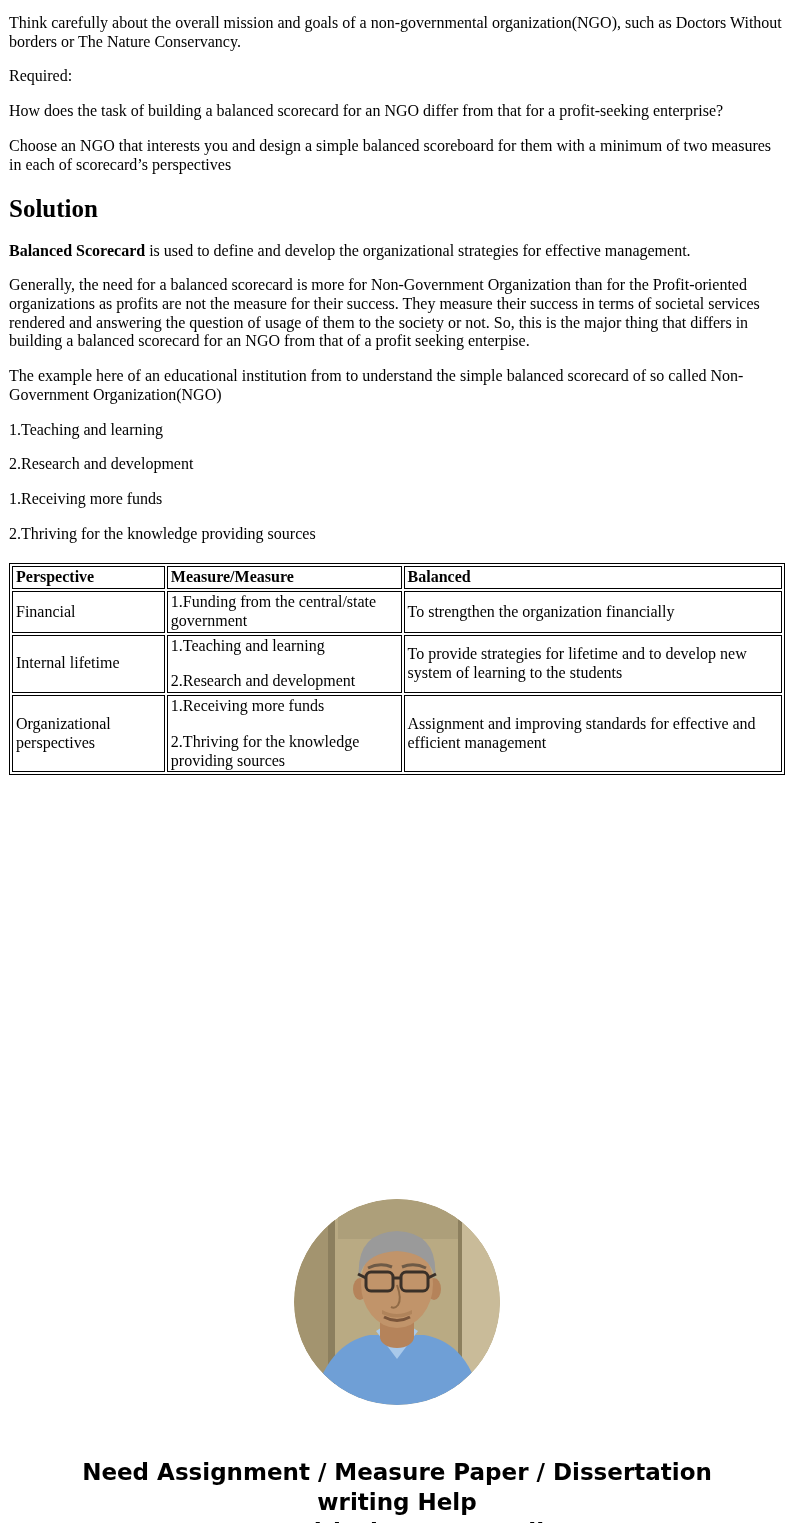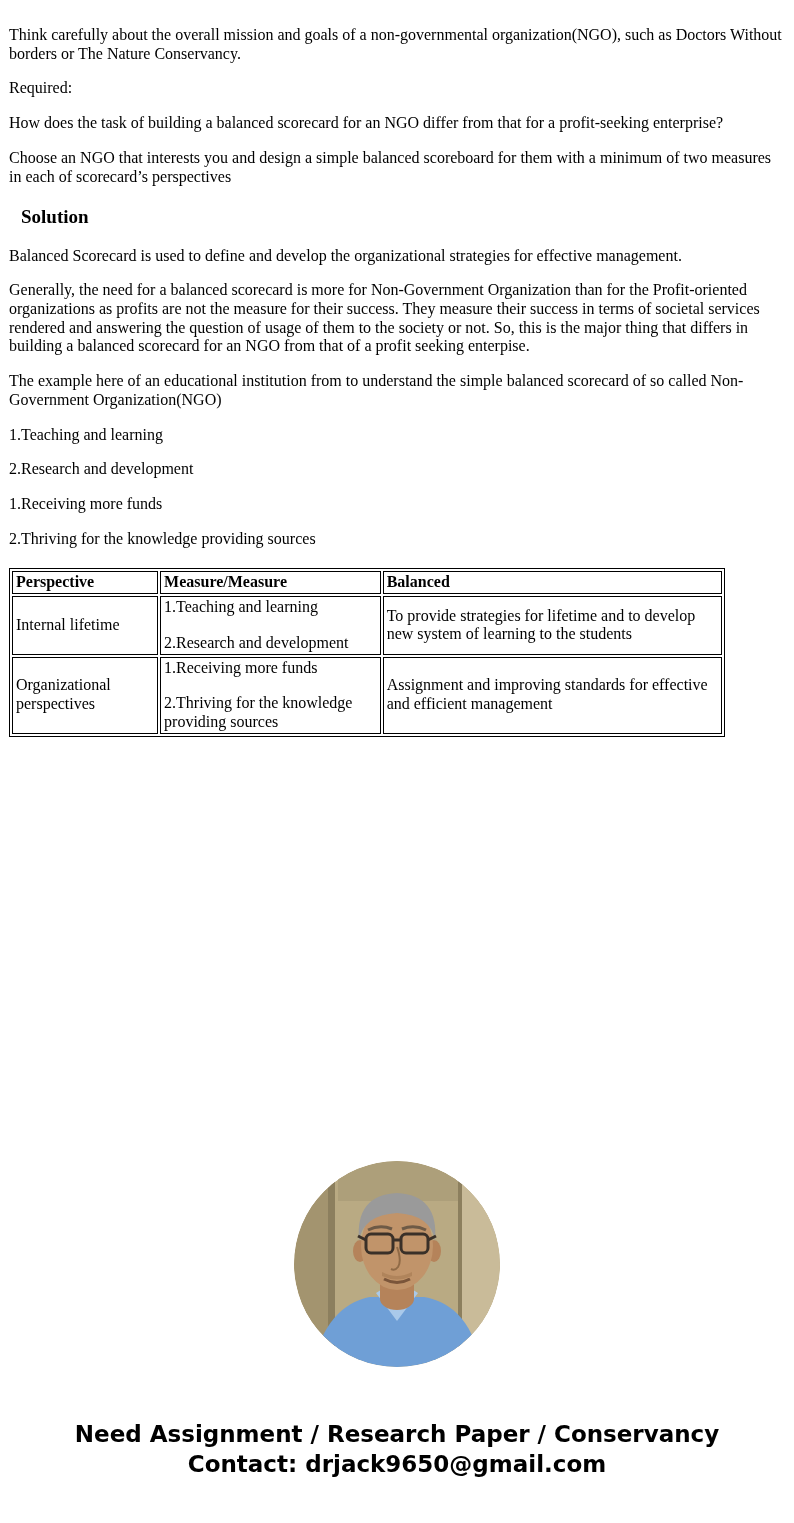--- a/index.html
+++ b/index.html
@@ -8,33 +8,33 @@
     width: 794px;
     min-height: 1523px;
     background: #ffffff;
     color: #000000;
     font-family: "Liberation Serif", "DejaVu Serif", serif;
     font-size: 16px;
     line-height: 1.17;
     padding: 10px 9px 30px 9px;
   }
   p { margin: 16px 0; }
-  p.first { margin-top: 16px; }
+  p.first { margin-top: 4px; }
   h3.solution-heading {
-    font-size: 19px;
+    font-size: 25px;
     font-weight: bold;
-    margin: 20px 0 18px 12px;
+    margin: 20px 0 18px 0;
   }
-  .bold { font-weight: normal; }
+  .bold { font-weight: bold; }
 
   table.scorecard {
     border-collapse: separate;
     border-spacing: 2px;
     border: 1px solid #000;
-    width: 716px;
+    width: 776px;
     margin-top: 20px;
     font-size: 16px;
   }
   table.scorecard th,
   table.scorecard td {
     border: 1px solid #000;
     padding: 1px 3px;
     text-align: left;
     vertical-align: middle;
   }
@@ -94,20 +94,27 @@
   </colgroup>
   <thead>
     <tr>
       <th>Perspective</th>
       <th>Measure/Measure</th>
       <th>Balanced</th>
     </tr>
   </thead>
   <tbody>
     <tr>
+      <td>Financial</td>
+      <td class="measures-cell">
+        <p>1.Funding from the central/state government</p>
+      </td>
+      <td>To strengthen the organization financially</td>
+    </tr>
+    <tr>
       <td>Internal lifetime</td>
       <td class="measures-cell">
         <p>1.Teaching and learning</p>
         <p>2.Research and development</p>
       </td>
       <td>To provide strategies for lifetime and to develop new system of learning to the students</td>
     </tr>
     <tr>
       <td>Organizational perspectives</td>
       <td class="measures-cell">
@@ -161,15 +168,16 @@
 
       <path d="M103 86 q 5 14 1 20 q -3 4 -7 2" stroke="#8f6a46" stroke-width="2" fill="none"></path>
 
       <path d="M88 111 q 15 8 30 0 l 0 4 q -15 7 -30 0 Z" fill="#a3764f" opacity="0.55"></path>
       <path d="M90 118 q 13 7 26 0" stroke="#7a553a" stroke-width="3" fill="none"></path>
     </g>
   </svg>
 </div>
 
 <div class="footer">
-  <div>Need Assignment / Research Paper / Conservancy</div>
+  <div>Need Assignment / Measure Paper / Dissertation</div>
+  <div>writing Help</div>
   <div>Contact: drjack9650@gmail.com</div>
 </div>
 
 </body></html>

